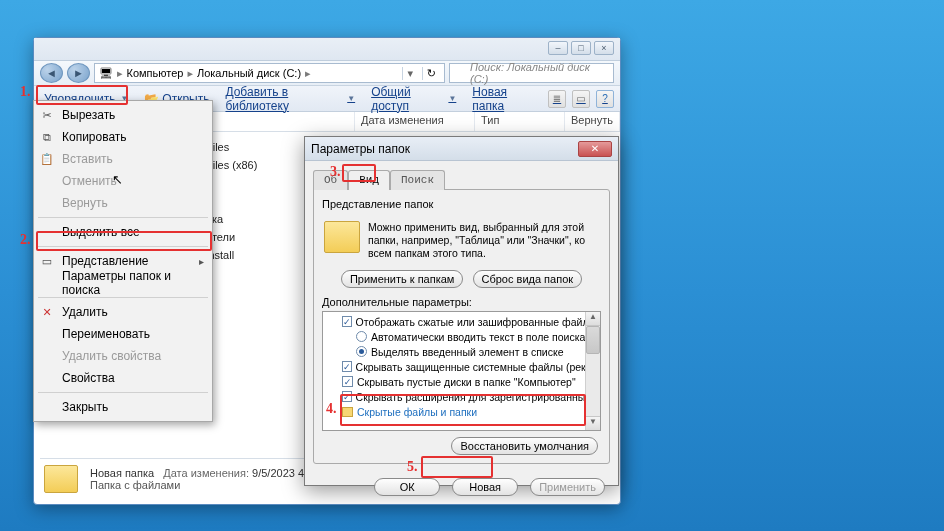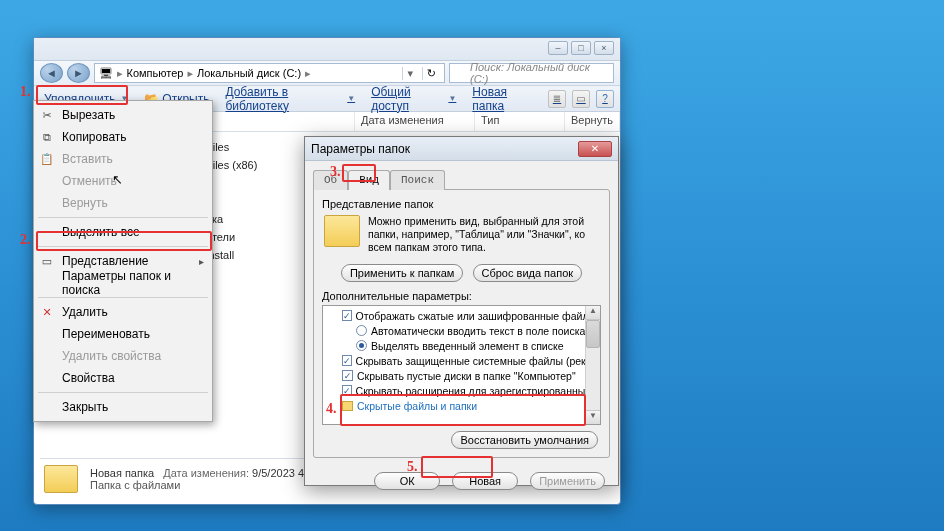--- a/index.html
+++ b/index.html
@@ -58,21 +58,21 @@
   background: #f0f0f0; border: 1px solid #7a7a7a; box-shadow: 0 5px 20px rgba(0,0,0,.4);
 }
 .dlg-title { height: 24px; background: linear-gradient(#e8eef6,#d4dee9); border-bottom:1px solid #b8c4d2; display:flex; align-items:center; padding:0 6px; font-size:12px; }
 .dlg-close { margin-left:auto; width:34px; height:16px; background: linear-gradient(#e59a9a,#c95252); border:1px solid #a44; border-radius:2px; color:#fff; font-size:10px; text-align:center; line-height:14px; }
 .dlg-body { padding: 6px 8px; font-size: 11px; }
 .tabs { display:flex; font-size:11px; margin-top:2px; }
 .tab { padding: 3px 10px 4px; border:1px solid #aaa; border-bottom:none; background:#f0f0f0; border-radius:3px 3px 0 0; position:relative; top:1px;font-family:Liberation Mono, monospace; }
 .tab.inactive { background:#e4e4e4; color:#555; }
 .tab.active { background:#f0f0f0; z-index:2; }
 .tabpane { border:1px solid #aaa; background:#f0f0f0; padding:8px; border-radius:0 3px 3px 3px; }
-.group-label { font-size:11px; color:#000; margin-bottom:3px; }
+.group-label { font-size:11px; color:#000; margin-bottom:9px; }
 .fv-box { display:flex; gap:8px; align-items:flex-start; padding:2px 2px 6px; }
 .fv-icon { width:36px; height:32px; background:linear-gradient(#fce79a,#f3cd57); border:1px solid #caa53e; border-radius:2px; }
 .fv-text { font-size:10.5px; line-height:1.25; flex:1; }
 .fv-btns { text-align:center; margin-top:4px; }
 .wbtn { display:inline-block; min-width:106px; font-size:11px; border:1px solid #8a8a8a; background:linear-gradient(#fefefe,#e3e3e3); border-radius:9px; padding:2px 8px; margin:0 3px; text-align:center; }
 .adv-label { margin:8px 0 3px; font-size:11px; }
 .adv-list { height:120px; border:1px solid #9a9a9a; background:#fff; overflow:hidden; font-size:10.5px; padding:2px 3px; position:relative; }
 .adv-list .ai { display:flex; align-items:center; gap:4px; height:15px; white-space:nowrap; }
 .adv-list .ai.ind1 { padding-left:16px; }
 .adv-list .ai.ind2 { padding-left:30px; }

